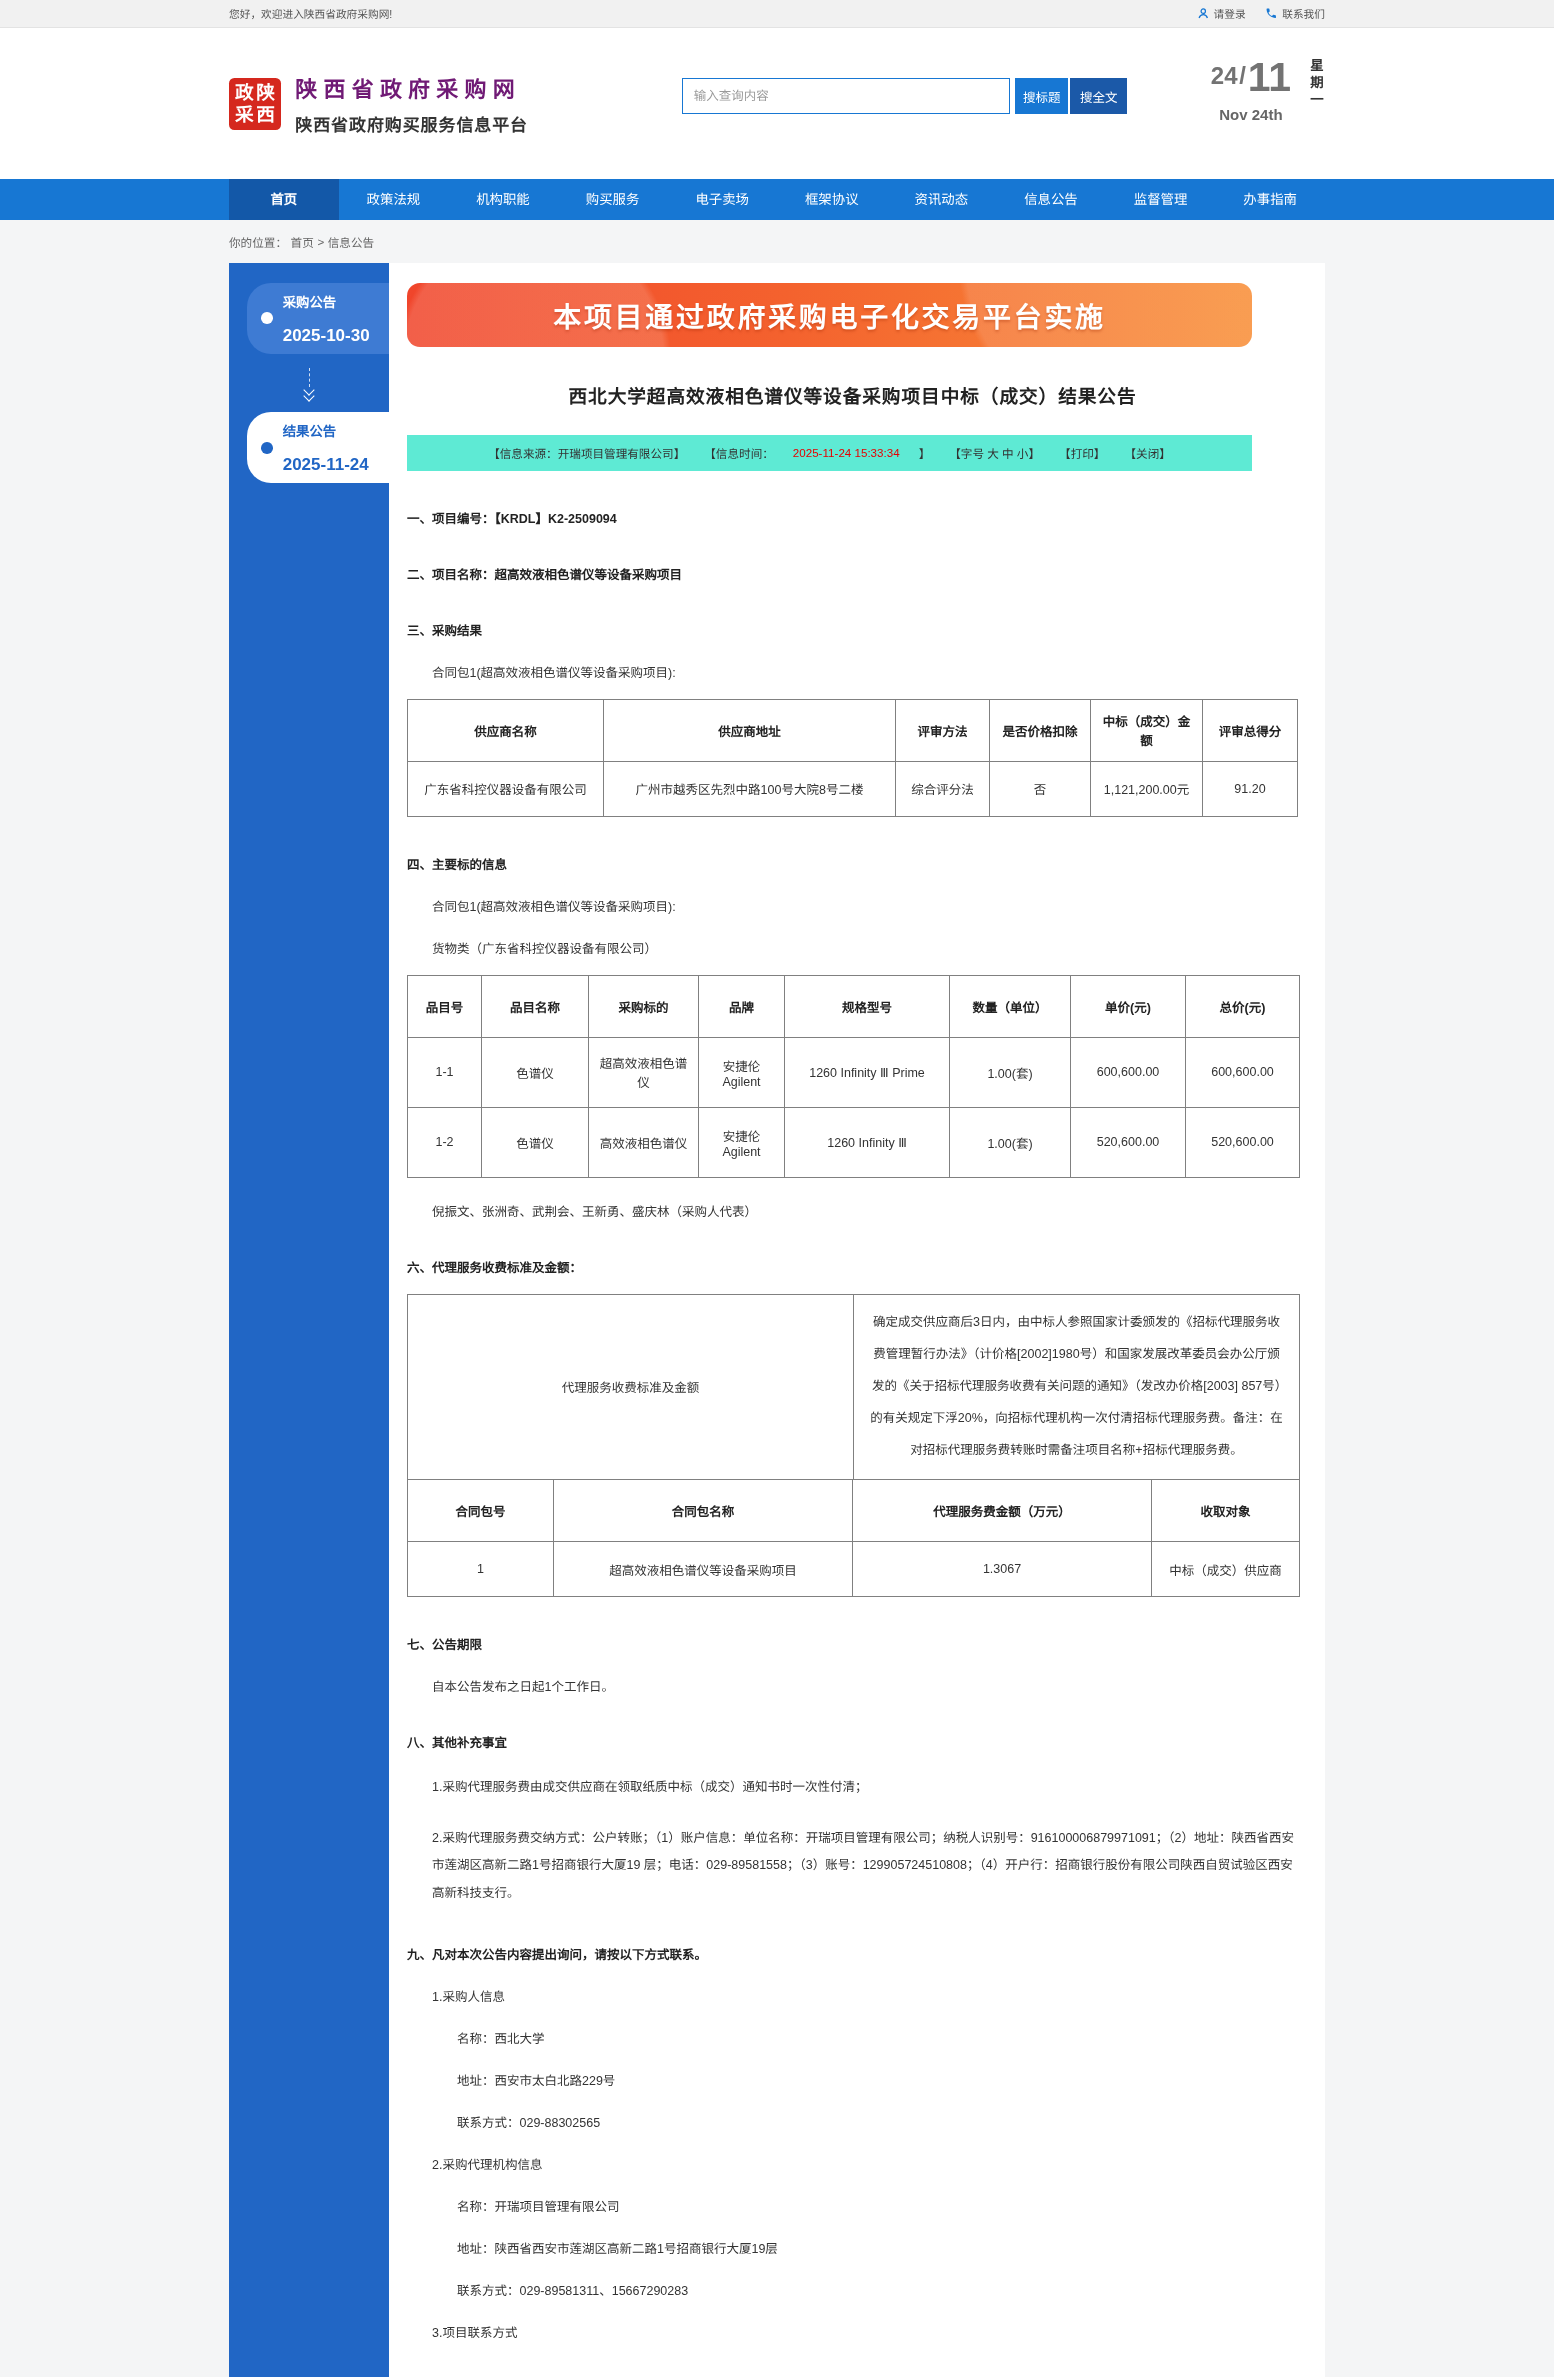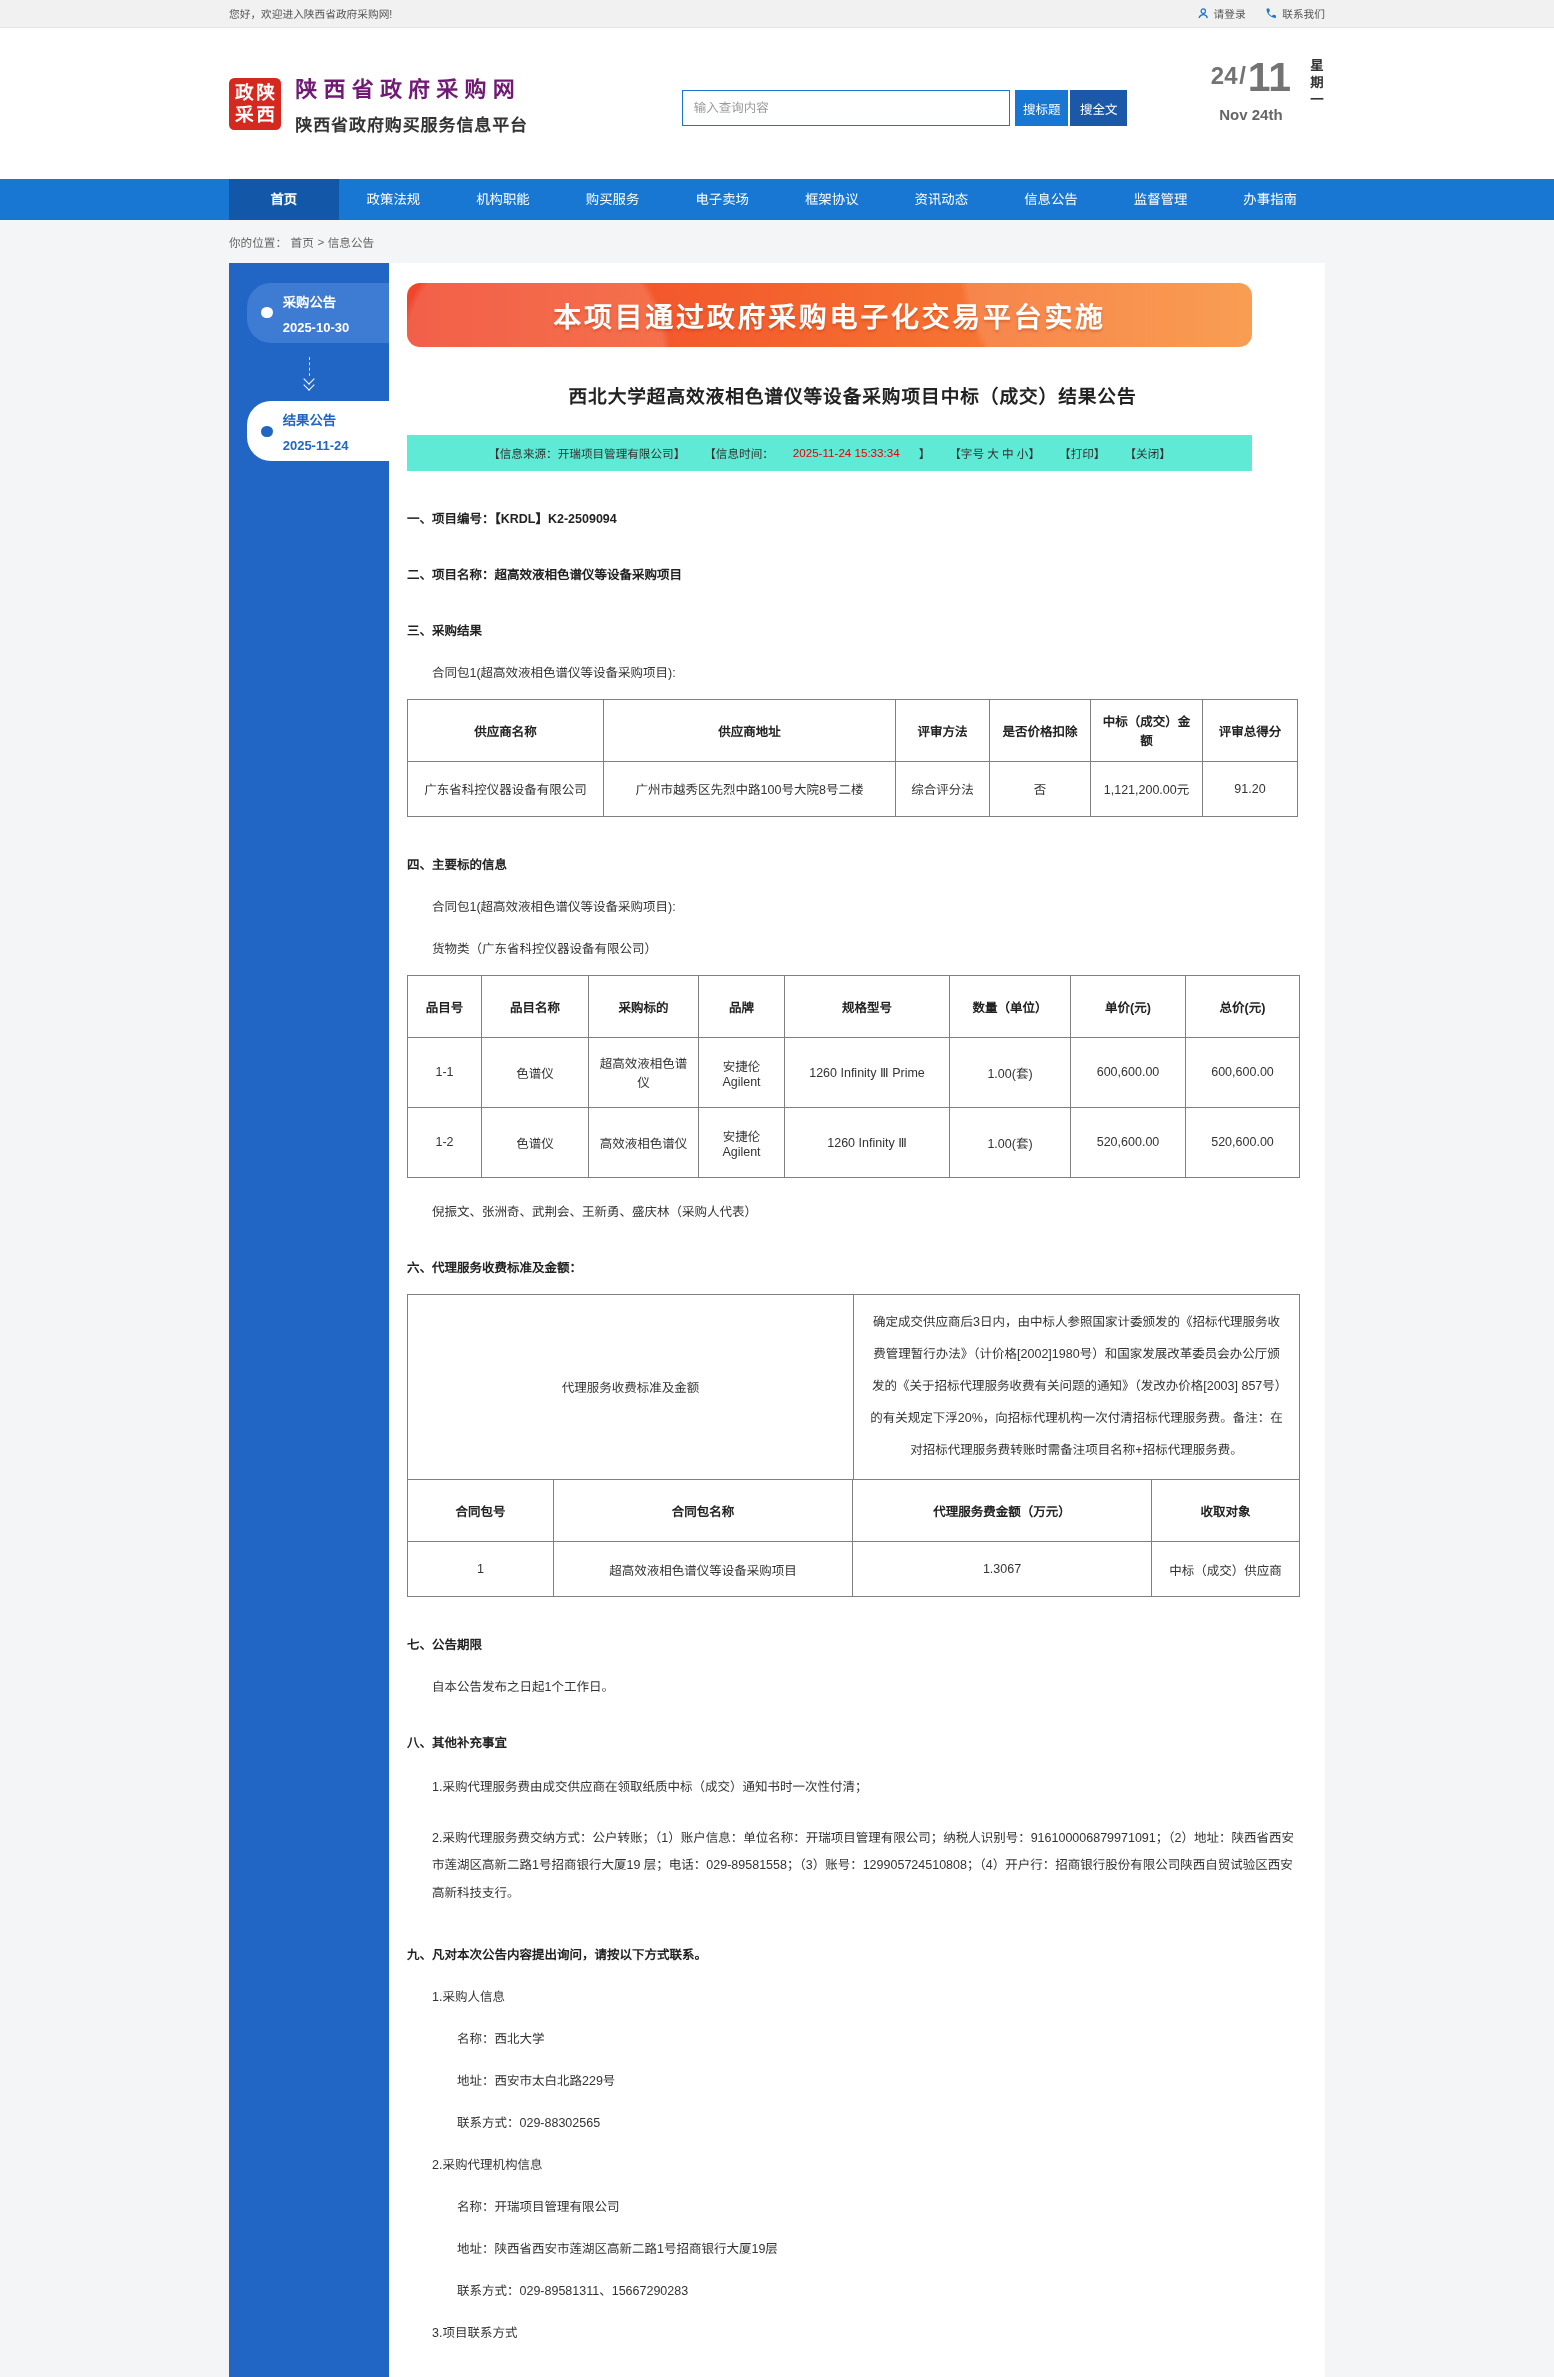--- a/index.html
+++ b/index.html
@@ -18,21 +18,21 @@
   .top-link svg { display: block; }
 
   
   .header-inner { height: 151px; display: flex; align-items: center; position: relative; }
   .logo-box { width: 52px; height: 52px; background: #d5281e; border-radius: 5.3px; color: #fff;
     display: flex; flex-direction: column; align-items: center; justify-content: center;
     font-weight: bold; font-size: 18.7px; line-height: 22px; letter-spacing: 2.7px; padding-left: 2.7px; cursor: pointer; }
   .site-titles { margin-left: 14.3px; }
   .site-name { font-size: 22px; color: #701a75; font-weight: bold; letter-spacing: 6.2px; }
   .site-subtitle { font-size: 17px; color: #333; font-weight: bold; margin-top: 7.1px; letter-spacing: 0.9px; }
-  .search-area { position: absolute; left: 453px; top: 62px; display: flex; }
+  .search-area { position: absolute; left: 453px; top: 50px; display: flex; }
   .search-input { width: 328px; height: 36px; border: 1.8px solid #1777d3; padding: 0 10.7px; font-size: 12.5px; color: #333; outline: none; }
   .search-input::placeholder { color: #9a9a9a; }
   .btn-search { height: 36px; border: none; color: #fff; font-size: 12.5px; cursor: pointer; font-family: inherit; }
   .btn-title { width: 53px; background: #1777d3; margin-left: 5.3px; }
   .btn-full { width: 57px; background: #1b59a8; margin-left: 2px; }
   .date-widget { position: absolute; right: 0; top: 30px; display: flex; }
   .date-nums { text-align: center; }
   .date-line1 { color: #737373; font-weight: bold; display: flex; align-items: flex-start; }
   .date-day { font-size: 24px; line-height: 36px; }
   .date-sep { font-size: 24px; line-height: 36px; margin: 0 1.8px; }
@@ -56,21 +56,21 @@
   
   .sidebar { width: 160px; background: #2166c5; padding-top: 19.6px; flex-shrink: 0; }
   .timeline-item { margin: 0 0 0 18px; border-radius: 24px 0 0 24px; padding: 8px 5.3px 8px 14.3px;
     display: flex; align-items: center; gap: 9.8px; cursor: pointer; }
   .ti-inactive { background: #3e7bd3; color: #fff; }
   .ti-active { background: #ffffff; color: #2166c5; }
   .ti-dot { width: 11.6px; height: 11.6px; border-radius: 50%; flex-shrink: 0; }
   .ti-inactive .ti-dot { background: #fff; }
   .ti-active .ti-dot { background: #2166c5; }
   .ti-label { font-size: 13.4px; font-weight: bold; }
-  .ti-date { font-size: 13px; margin-top: 9px; font-weight: bold; }
+  .ti-date { font-size: 17px; margin-top: 15px; font-weight: bold; }
   .tl-arrow { display: flex; flex-direction: column; align-items: center; margin: 14.3px 0 12.5px 0; }
   .tl-dash { width: 0; height: 19.6px; border-left: 1.8px dashed rgba(255,255,255,.8); }
   .tl-chev { width: 8px; height: 8px; border-right: 1.8px solid #fff; border-bottom: 1.8px solid #fff; transform: rotate(45deg); margin-top: -1.8px; }
 
   
   .main-card { width: 936px; background: #fff; padding: 18px 27px 41px 18px; }
   .banner { width: 845px; height: 64px; margin-top: 1.8px; border-radius: 13px;
     background:
       radial-gradient(circle at 15% 120%, rgba(255,255,255,.14) 0 18%, transparent 19%),
       radial-gradient(circle at 85% -30%, rgba(255,255,255,.12) 0 22%, transparent 23%),

